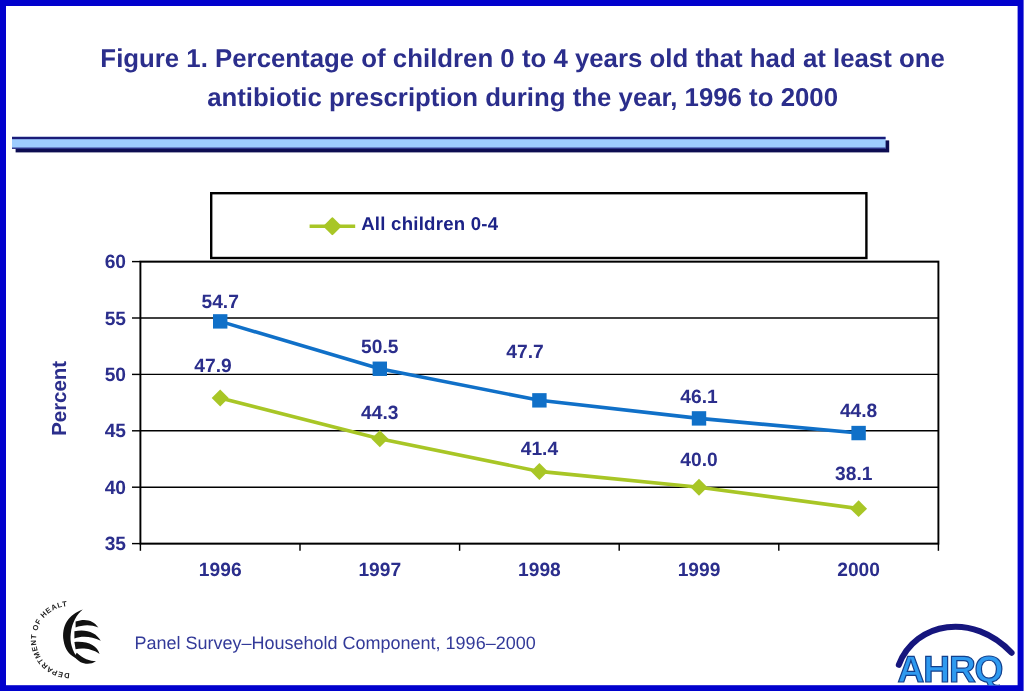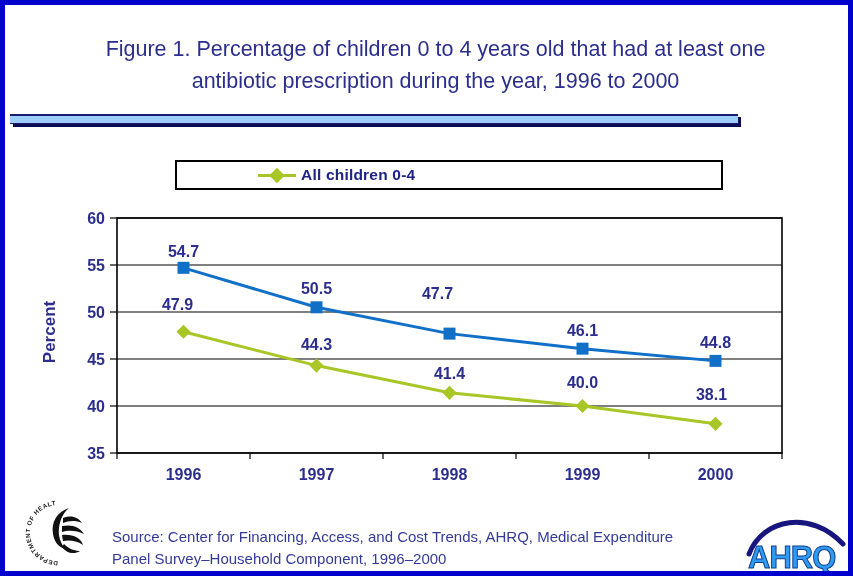--- a/index.html
+++ b/index.html
@@ -8,34 +8,34 @@
     box-sizing:border-box;
     background:#ffffff;
     border:5px solid #0101cd;
     position:relative;
     font-family:"Liberation Sans", sans-serif;
     overflow:hidden;
   }
   .title{
     position:absolute; left:73px; right:55px; top:28px;
     text-align:center;
-    font-size:21.5px; font-weight:normal; line-height:1.5;
+    font-size:21.5px; font-weight:bold; line-height:1.5;
     color:#2b2e8c;
   }
   .divider{
     position:absolute; left:5px; top:109px;
     width:728px; height:7px;
     background:#9ecdff;
     border-top:2px solid #1b1b78;
     border-bottom:1px solid #1b1b78;
     box-shadow:3px 3px 0 #0d0d52;
   }
   .legend-box{
     position:absolute; left:170px; top:155px;
-    width:548px; height:30px;
+    width:548px; height:56px;
     border:2px solid #000;
     background:#fff;
     display:flex; flex-direction:column; justify-content:center;
     box-sizing:border-box;
     padding-left:80px;
   }
   .legend-row{display:flex; align-items:center; height:20px;}
   .legend-row svg{flex:0 0 40px; height:15px;}
   .legend-label{
     font-size:15.5px; font-weight:bold; color:#1c2287;
@@ -125,21 +125,20 @@
     <text x="281.5" y="84.3" text-anchor="middle" class="dlabel">50.5</text>
     <rect x="408.5" y="117.61999999999998" width="12" height="12" fill="#1070c8"></rect>
     <text x="402.5" y="88.61999999999998" text-anchor="middle" class="dlabel">47.7</text>
     <rect x="541.5" y="132.66" width="12" height="12" fill="#1070c8"></rect>
     <text x="547.5" y="125.66" text-anchor="middle" class="dlabel">46.1</text>
     <rect x="674.5" y="144.88000000000002" width="12" height="12" fill="#1070c8"></rect>
     <text x="680.5" y="137.88000000000002" text-anchor="middle" class="dlabel">44.8</text>
   </svg>
 
 <div class="source">
-  <div>Source: Center for Financing, Access, and Cost Trends, AHRQ, Medical Expenditure</div>
   <div>Panel Survey–Household Component, 1996–2000</div>
 </div>
 
 <svg class="hhs-logo" width="78" height="78" viewBox="0 0 78 78">
   <defs>
     <path id="hhsCircle" d="M39,67 A28,28 0 1 1 39,11" fill="none"></path>
   </defs>
   <text font-size="6.2" font-weight="bold" fill="#1a1a1a" letter-spacing="0.6">
     <textPath href="#hhsCircle">DEPARTMENT OF HEALTH &amp; HUMAN SERVICES · USA</textPath>
   </text>

